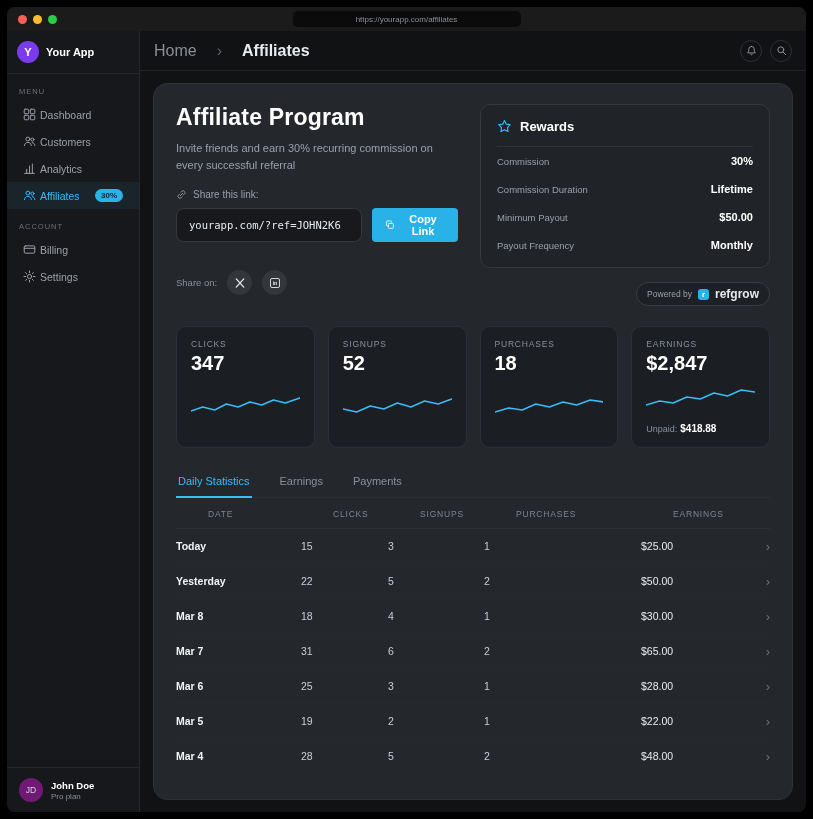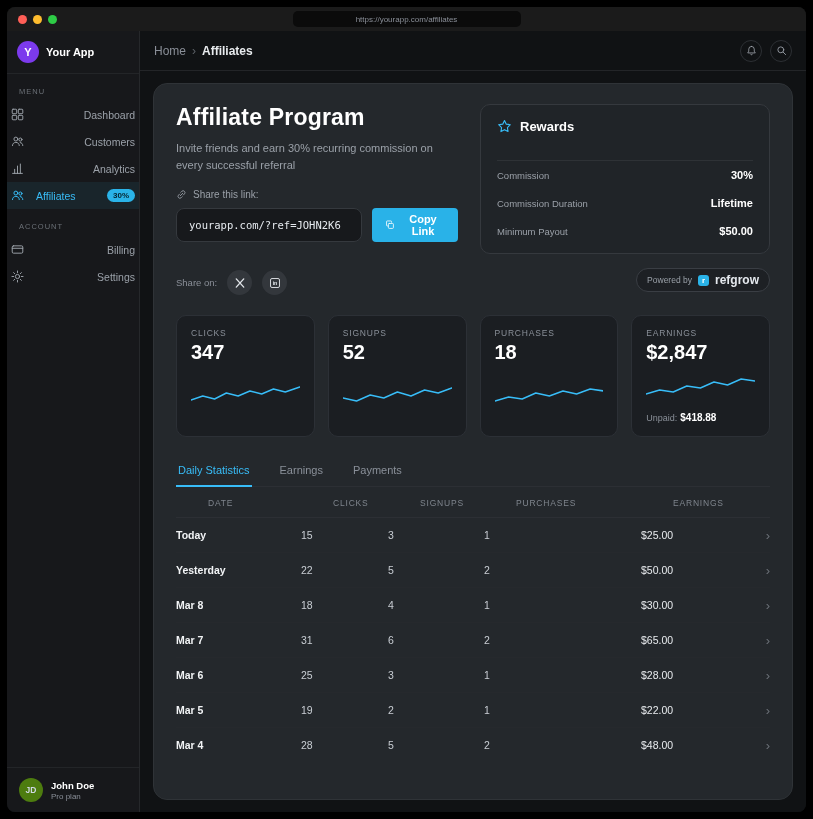--- a/index.html
+++ b/index.html
@@ -14,32 +14,32 @@
   .dot.red{background:#ff5f57}.dot.yellow{background:#febc2e}.dot.green{background:#2ecc46}
   .url-pill { position:absolute; left:50%; transform:translateX(-50%); width:228px; height:16px; background:#0b0b0b; border-radius:5px; color:#8a8f98; font-size:8px; display:flex; align-items:center; justify-content:center; }
 
   
   .app { flex:1; display:flex; min-height:0; }
   .sidebar { width:133px; background:#17181b; border-right:1px solid #26282b; display:flex; flex-direction:column; }
   .logo-row { display:flex; align-items:center; gap:7px; padding:10px 10px; border-bottom:1px solid #232528; }
   .logo-circle { width:22px; height:22px; border-radius:50%; background:#7c3aed; color:#fff; font-size:11px; font-weight:700; display:flex; align-items:center; justify-content:center; }
   .app-name { font-size:11px; font-weight:700; color:#fff; }
   .section-label { font-size:7.5px; letter-spacing:1px; color:#6b7077; padding:13px 12px 5px; }
-  .nav-item { display:flex; align-items:center; gap:12px; padding:7px 4px; color:#9ba1a9; font-size:10.5px; cursor:pointer;justify-content:space-between; }
+  .nav-item { display:flex; align-items:center; gap:4px; padding:7px 16px; color:#9ba1a9; font-size:10.5px; cursor:pointer; }
   .nav-item svg { width:13px; height:13px; flex:0 0 auto; }
   .nav-item.active { color:#38bdf8; background:rgba(56,189,248,0.08); }
   .nav-badge { margin-left:auto; background:#2ab3e8; color:#06242e; font-size:8px; font-weight:700; padding:2px 6px; border-radius:9px; }
   .user-row { margin-top:auto; border-top:1px solid #232528; padding:10px 12px; display:flex; align-items:center; gap:8px; }
-  .avatar { width:24px; height:24px; border-radius:50%; background:#4d7c0f; color:#cfd8e3; font-size:8.5px; font-weight:700; display:flex; align-items:center; justify-content:center; }
+  .avatar { width:24px; height:24px; border-radius:50%; background:#701a75; color:#cfd8e3; font-size:8.5px; font-weight:400; display:flex; align-items:center; justify-content:center; }
   .user-name { font-size:9.5px; font-weight:700; color:#fff; }
   .user-plan { font-size:8px; color:#8a8f98; margin-top:1px; }
 
   .main { flex:1; display:flex; flex-direction:column; min-width:0; background:#101214; }
   .topbar { height:40px; flex:0 0 auto; display:flex; align-items:center; padding:0 14px; border-bottom:1px solid #232528; }
-  .breadcrumb { display:flex; align-items:center; gap:6px; font-size:12px; }
+  .breadcrumb { display:flex; align-items:center; gap:20px; font-size:16px; }
   .crumb-home { color:#8a8f98; cursor:pointer; }
   .crumb-sep { color:#5b6066; }
   .crumb-current { color:#e8ebee; font-weight:600; }
   .topbar-actions { margin-left:auto; display:flex; gap:8px; }
   .icon-btn { width:22px; height:22px; border-radius:50%; border:1px solid #2c2f33; background:transparent; color:#9ba1a9; display:flex; align-items:center; justify-content:center; cursor:pointer; }
   .icon-btn svg { width:11px; height:11px; }
 
   .content { flex:1; padding:12px 13px; min-height:0; }
   .card { background:#24282c; border:1px solid #2f3337; border-radius:14px; padding:20px 22px; height:100%; }
 
@@ -54,21 +54,21 @@
   .link-input { width:216px; height:34px; background:#17191c; border:1px solid #35393e; border-radius:8px; color:#e5e9ee; font-family:"DejaVu Sans Mono", monospace; font-size:10.5px; padding:16px 12px; outline:none; }
   .copy-btn { height:34px; background:#29b2e8; border:none; border-radius:4px; color:#fff; font-weight:700; font-size:11px; padding:0 13px; display:flex; align-items:center; gap:6px; cursor:pointer; font-family:"Liberation Sans",sans-serif; }
   .copy-btn svg { width:12px; height:12px; }
   .share-row { display:flex; align-items:center; gap:10px; margin-top:28px; }
   .share-on-label { font-size:9.5px; color:#8a8f98; }
   .social-btn { width:25px; height:25px; border-radius:50%; background:#33373c; border:none; color:#e3e7eb; display:flex; align-items:center; justify-content:center; cursor:pointer; }
   .social-btn svg { width:12px; height:12px; }
 
   .hero-right { width:290px; flex:0 0 auto; display:flex; flex-direction:column; }
   .rewards-card { background:#202428; border:1px solid #35393e; border-radius:10px; padding:14px 16px 8px; }
-  .rewards-header { display:flex; align-items:center; gap:8px; padding-bottom:26px; border-bottom:1px solid #2e3236; }
+  .rewards-header { display:flex; align-items:center; gap:8px; padding-bottom:12px; border-bottom:1px solid #2e3236; }
   .rewards-header svg { width:15px; height:15px; color:#38bdf8; }
   .rewards-title { font-size:13px; font-weight:700; color:#fff; }
   .reward-row { display:flex; align-items:center; justify-content:space-between; padding:8px 0; }
   .reward-label { font-size:9.5px; color:#9aa0a8; }
   .reward-value { font-size:11px; font-weight:700; color:#fff; }
   .powered-pill { margin-top:14px; align-self:flex-end; display:flex; align-items:center; gap:6px; border:1px solid #3a3e44; background:#1d2024; border-radius:999px; padding:4px 10px; cursor:pointer; }
   .powered-by { font-size:8.5px; color:#9aa0a8; }
   .refgrow-logo { width:11px; height:11px; border-radius:3px; background:#2ab3e8; color:#fff; font-size:8px; font-weight:700; display:flex; align-items:center; justify-content:center; }
   .refgrow-name { font-size:12px; font-weight:600; color:#e5e9ee; }
 
@@ -264,20 +264,24 @@
                     <span class="reward-value">30%</span>
                   </div>
                   <div class="reward-row">
                     <span class="reward-label">Commission Duration</span>
                     <span class="reward-value">Lifetime</span>
                   </div>
                   <div class="reward-row">
                     <span class="reward-label">Minimum Payout</span>
                     <span class="reward-value">$50.00</span>
                   </div>
+                  <div class="reward-row">
+                    <span class="reward-label">Payout Frequency</span>
+                    <span class="reward-value">Monthly</span>
+                  </div>
                 </div>
                 <div class="powered-pill">
                   <span class="powered-by">Powered by</span>
                   <span class="refgrow-logo">r</span>
                   <span class="refgrow-name">refgrow</span>
                 </div>
               </div>
             </div>
 
             <div class="stats-row">

